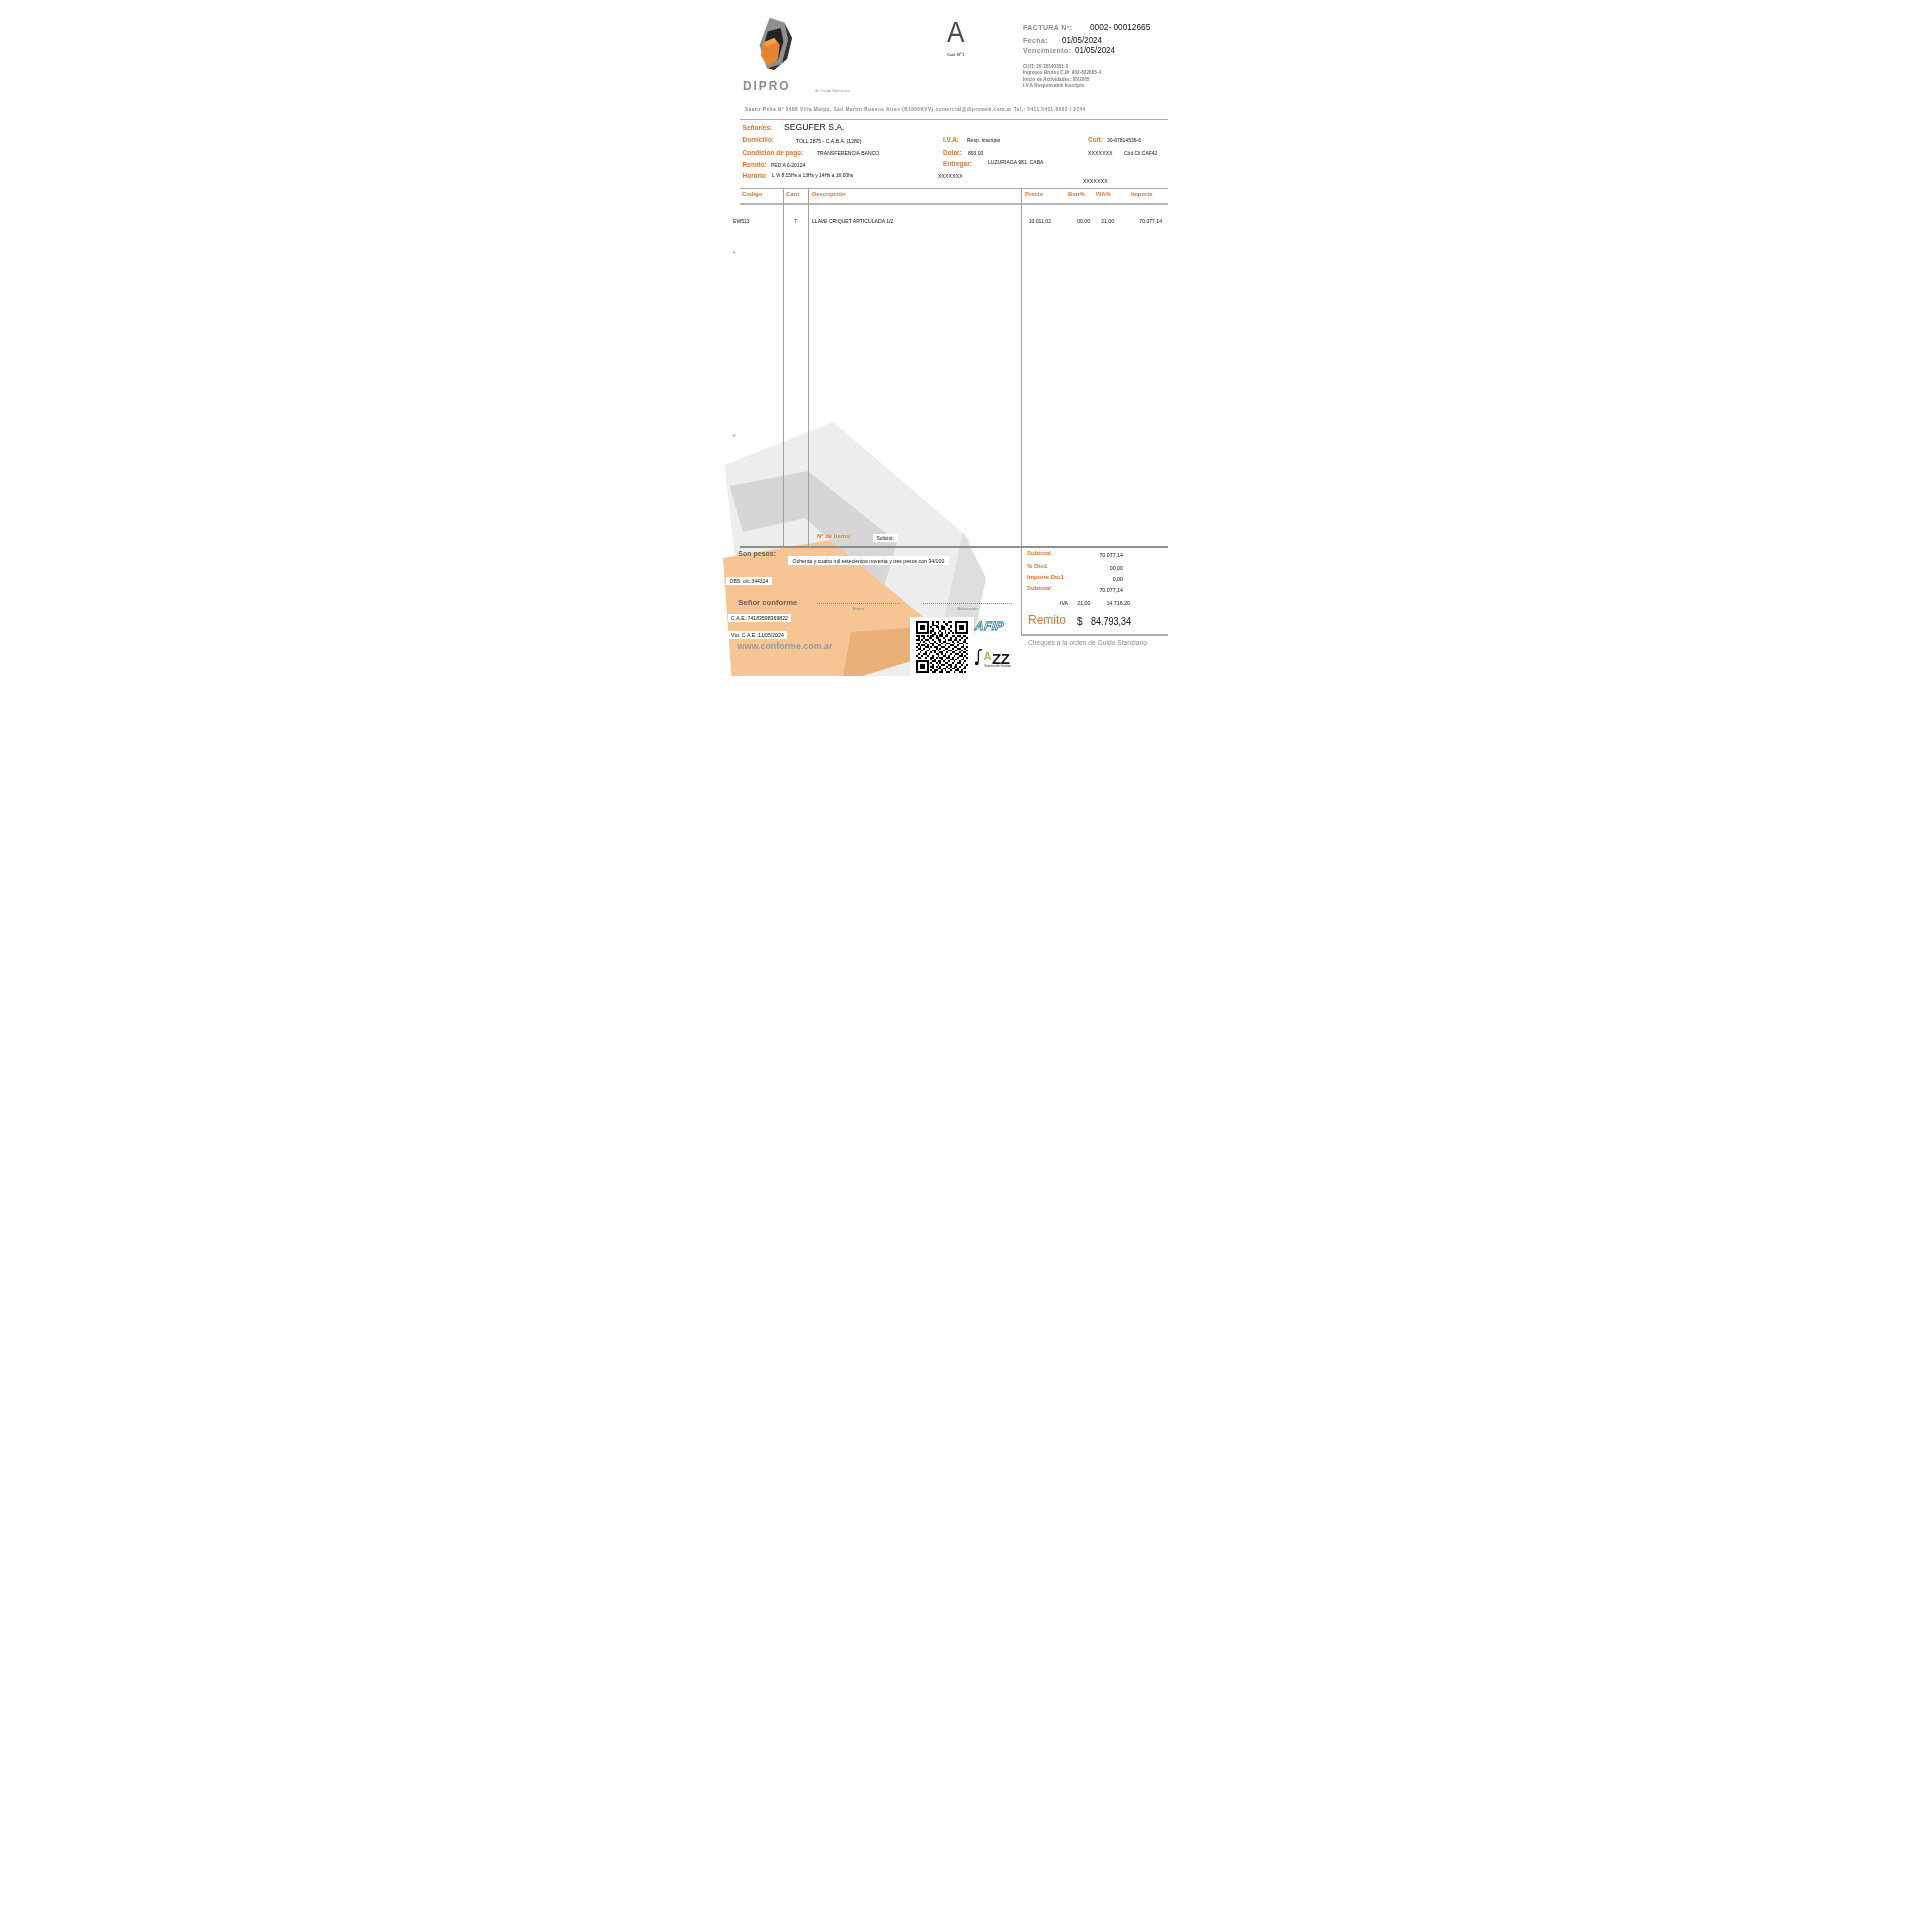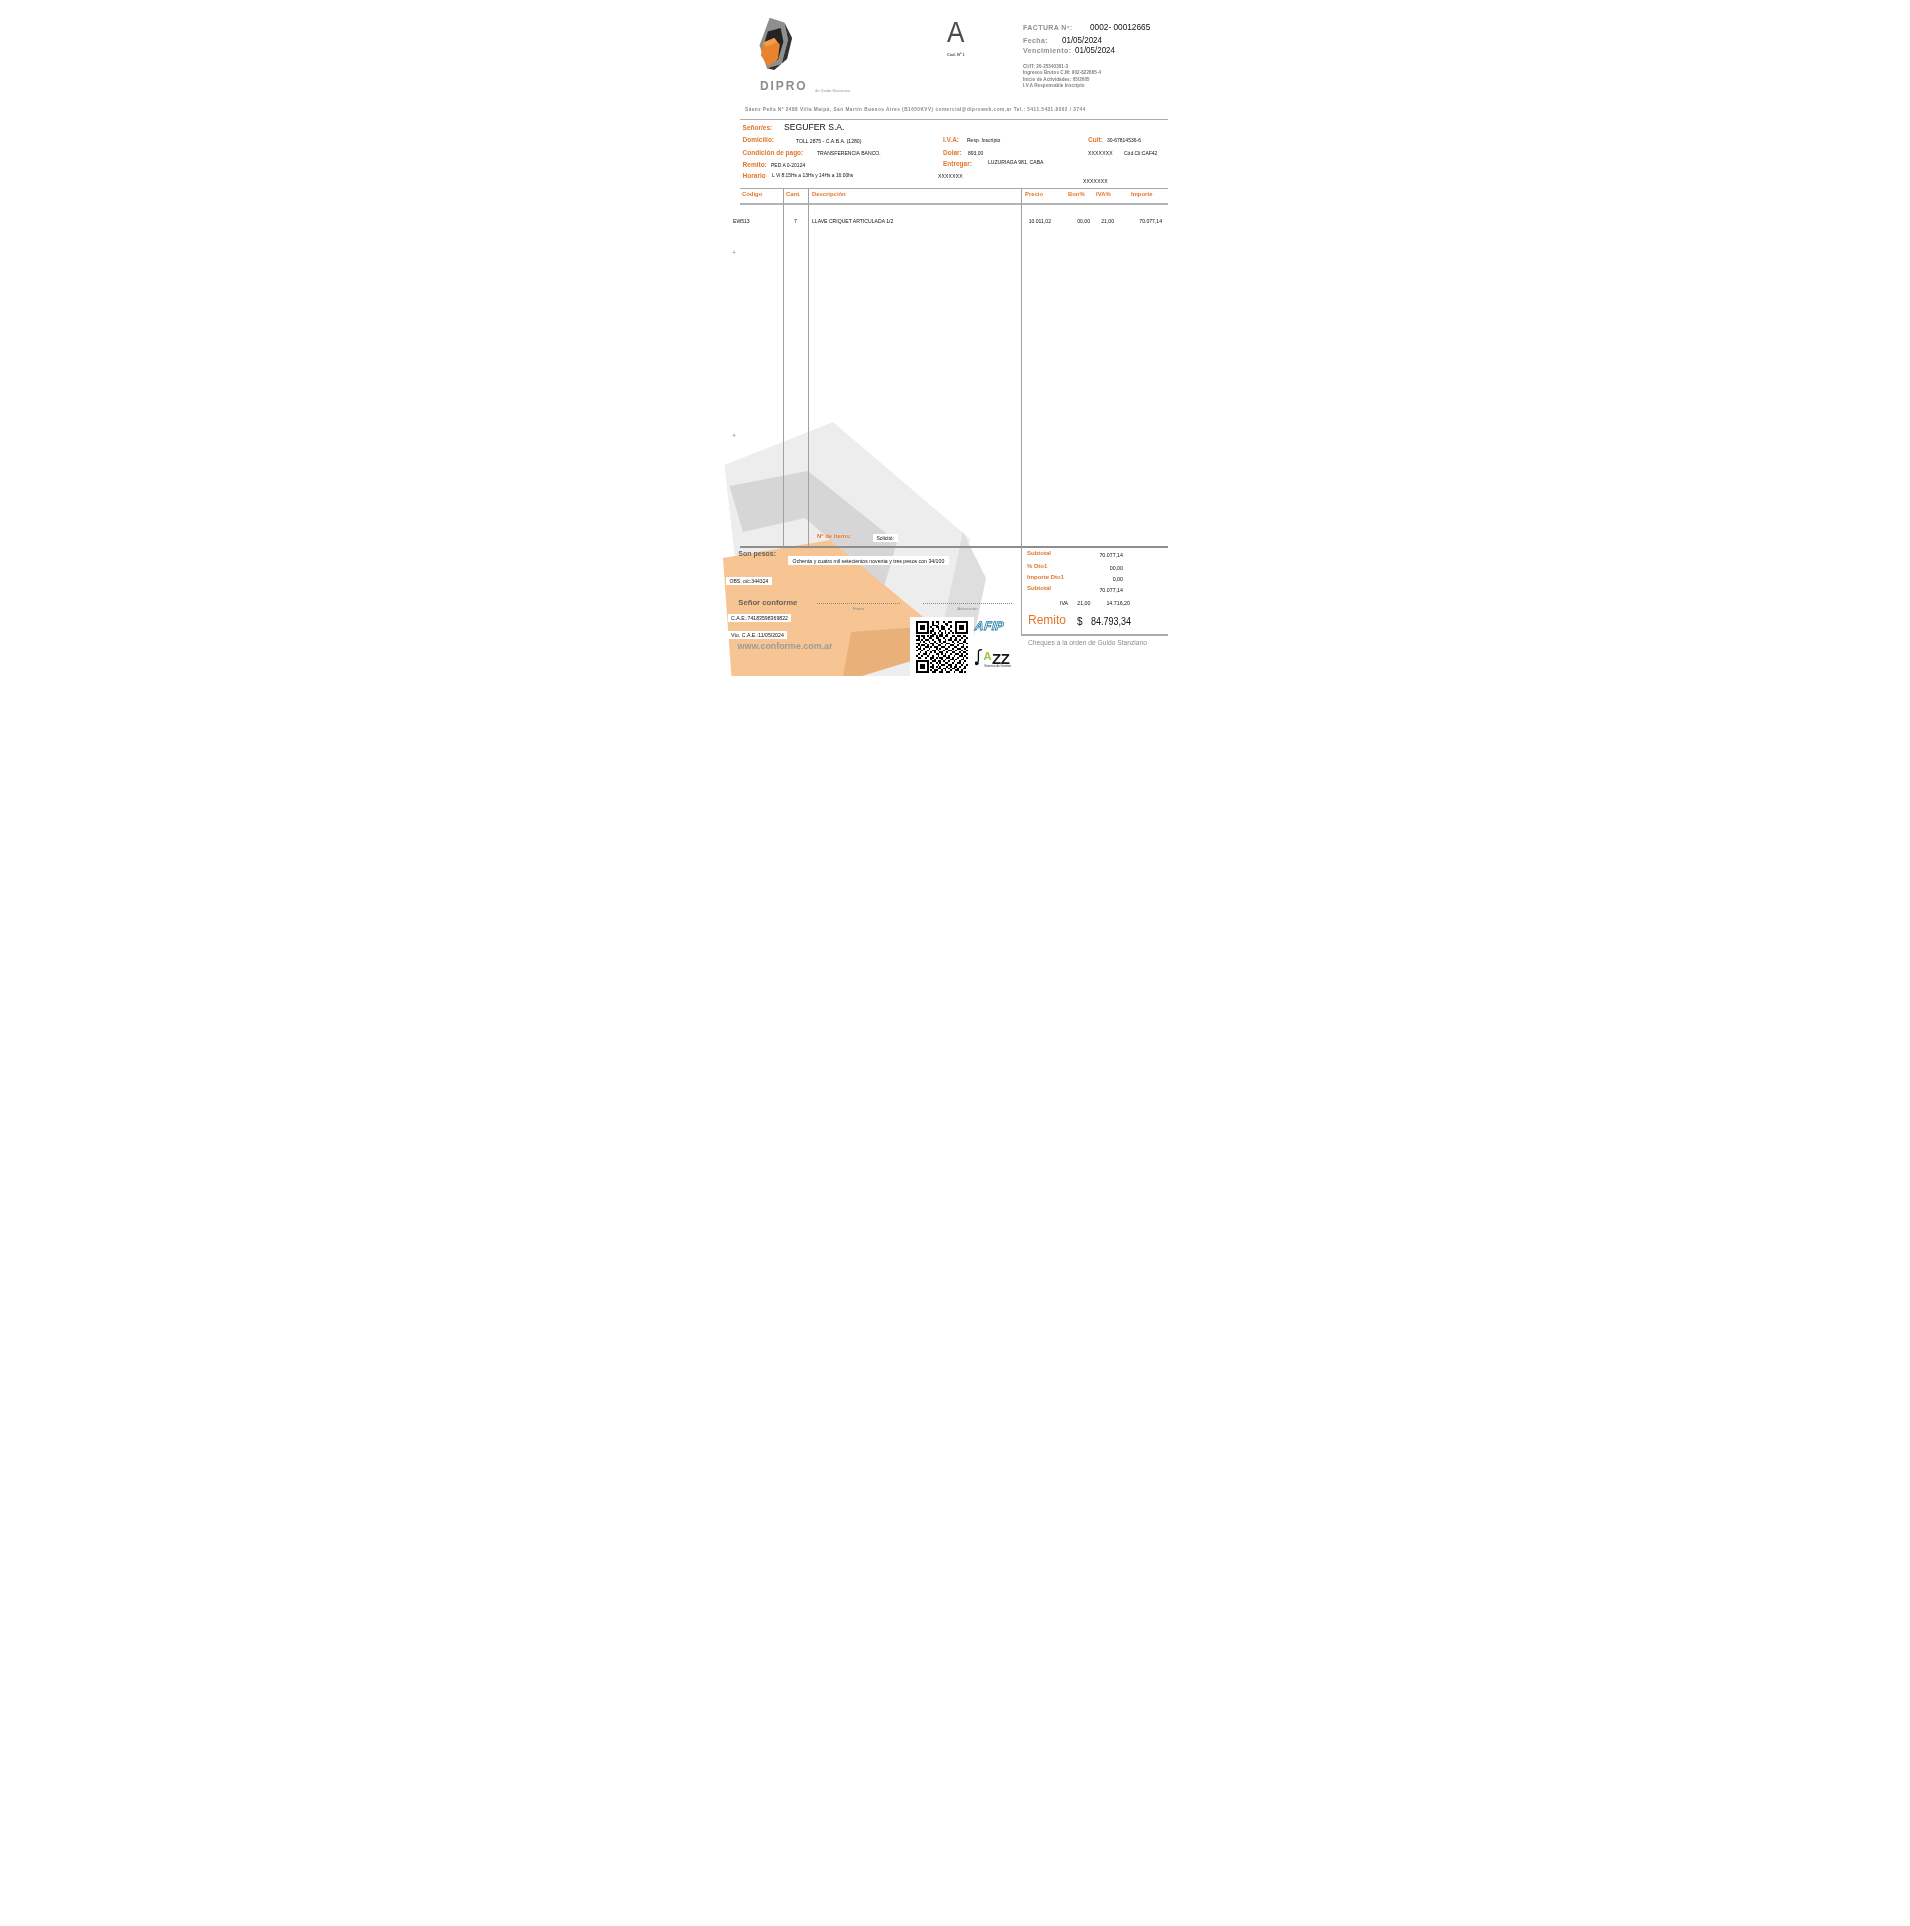--- a/index.html
+++ b/index.html
@@ -44,21 +44,21 @@
   <div class="wm wm4"></div>
   <div class="wm wm5"></div>
 
   <svg class="abs z" style="left:28px;top:16px;" width="66" height="55" viewBox="0 0 100 120">
     <polygon points="34,4 66,14 74,52 60,104 28,114 12,64" fill="#8f8f8f"></polygon>
     <polygon points="66,14 74,52 60,104 28,114 44,118 72,94 83,48" fill="#323232"></polygon>
     <polygon points="30,34 58,26 64,56 52,96 26,92 22,60" fill="#232323"></polygon>
     <polygon points="20,58 44,48 56,62 52,94 30,110 15,86" fill="#e8842e"></polygon>
     <polygon points="20,58 44,48 50,56 27,67" fill="#f29d4d"></polygon>
   </svg>
-  <div class="abs z" style="left:44px;top:79px;font-size:12px;font-weight:900;letter-spacing:1.9px;color:#8d8d8d;">DIPRO</div>
+  <div class="abs z" style="left:27px;top:79px;font-size:12px;font-weight:900;letter-spacing:1.9px;color:#8d8d8d;">DIPRO</div>
   <div class="abs z" style="left:99px;top:88px;font-size:4px;color:#9a9a9a;">de Guido Stanziano</div>
 
   <div class="abs z cond" style="left:231px;top:16px;font-size:29px;font-weight:500;color:#4c4c4c;">A</div>
   <div class="abs z" style="left:231px;top:52px;font-size:4px;font-weight:600;color:#4c4c4c;">Cod. Nº 1</div>
 
   <div class="abs z glabel" style="left:307px;top:24px;">FACTURA Nº:</div>
   <div class="abs z val cond" style="left:374px;top:22px;font-size:9.2px;">0002-  00012665</div>
   <div class="abs z glabel" style="left:307px;top:37px;">Fecha:</div>
   <div class="abs z val cond" style="left:346px;top:35px;font-size:8.9px;">01/05/2024</div>
   <div class="abs z glabel" style="left:307px;top:47px;">Vencimiento:</div>

